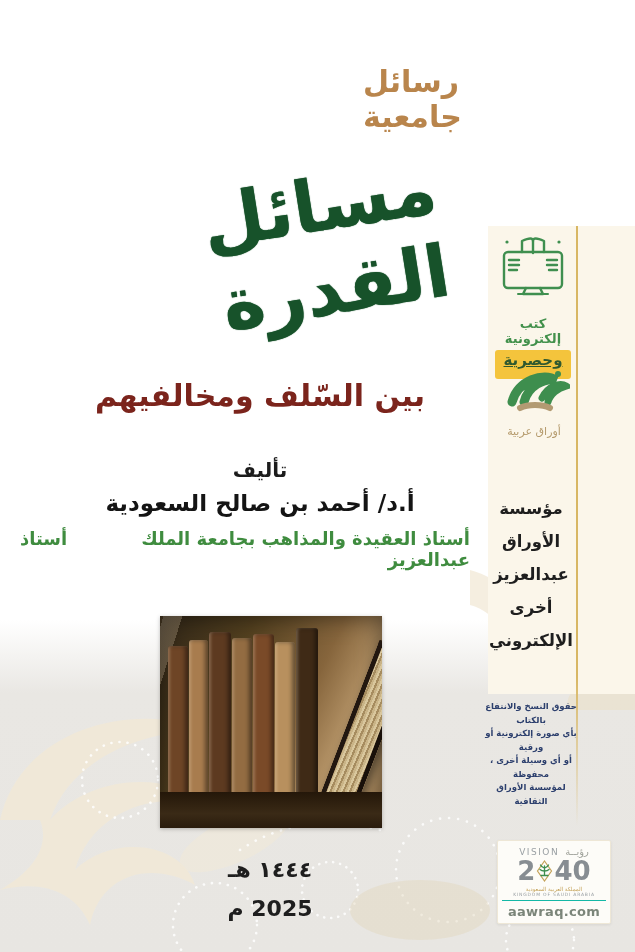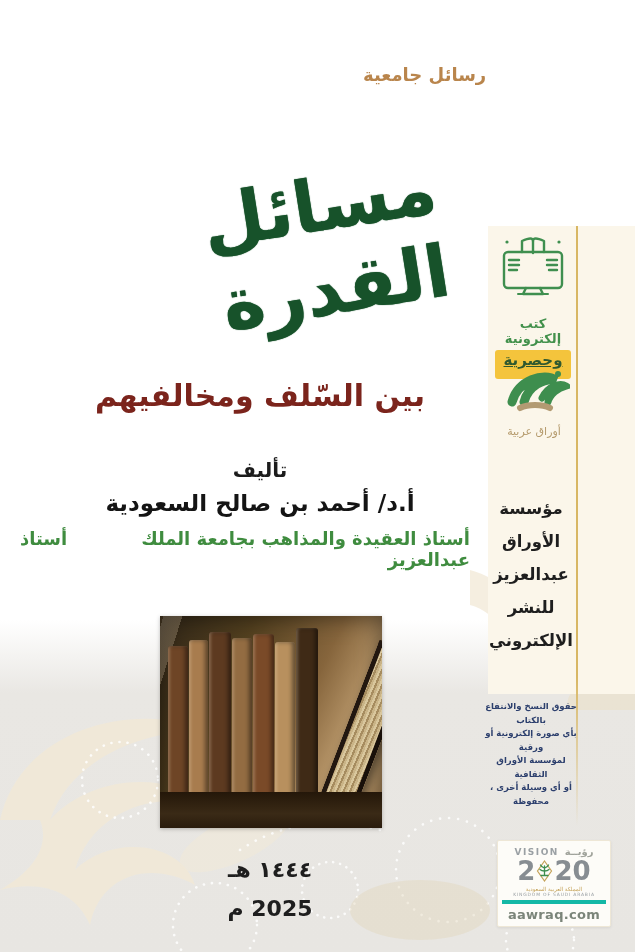--- a/index.html
+++ b/index.html
@@ -21,21 +21,21 @@
     position:absolute; left:488px; top:226px; width:147px; height:468px;
     background:#fbf6ea;
   }
   .gold-line {
     position:absolute; left:576px; top:226px; width:2px; height:600px;
     background:linear-gradient(180deg,#d8b764 0%, #d8b764 75%, rgba(216,183,100,0) 100%);
   }
   .series-label {
     position:absolute; top:64px; right:72px; width:200px;
     direction:rtl; text-align:left;
-    font-size:18px; font-weight:700; color:#b9854c; letter-spacing:.5px;
+    font-size:30px; font-weight:700; color:#b9854c; letter-spacing:.5px;
   }
   
   .main-title {
     position:absolute; left:5px; top:158px; width:440px; height:210px;
     display:flex; align-items:center; justify-content:center;
     direction:rtl; transform:rotate(-9deg);
     font-size:72px; font-weight:700; color:#17522a;
     text-shadow:0 0 1px #17522a;
   }
   .subtitle {
@@ -118,28 +118,28 @@
     font-size:8.5px; font-weight:700; color:#2c3f6d; line-height:13.5px;
   }
   
   .vision-box {
     position:absolute; left:497px; top:840px; width:114px;
     background:#fdfcf8; border:1px solid #eee7d6; border-radius:2px;
     padding:5px 4px 4px; text-align:center;
     box-shadow:0 1px 3px rgba(0,0,0,.08);
   }
   .vision-row1 { display:flex; justify-content:center; gap:6px; align-items:baseline;
-    font-size:9px; letter-spacing:1.5px; color:#9aa0a4; font-weight:700; }
+    font-size:9px; letter-spacing:1.5px; color:#9aa0a4; font-weight:400; }
   .vision-row1 .ar { letter-spacing:0; font-size:10px; color:#a0a39b; }
   .vision-year { display:flex; justify-content:center; align-items:center; gap:1px;
     font-size:26px; font-weight:700; color:#878d92; line-height:26px; margin-top:1px; }
   .vision-country-ar { font-size:5.5px; color:#c5a35a; margin-top:2px; }
   .vision-country-en { font-size:4.5px; letter-spacing:.8px; color:#9aa0a4; }
   .vision-site {
-    margin-top:3px; padding-top:3px; border-top:4px solid #14b8a6;
+    margin-top:3px; padding-top:3px; border-top:1px solid #14b8a6;
     font-size:13px; font-weight:700; color:#7b8579; letter-spacing:.3px;
     font-family:"DejaVu Sans", sans-serif;
   }
 </style>
 </head>
 <body>
 
 <div class="cover">
 
   <div class="bottom-wash"></div>
@@ -233,49 +233,49 @@
         <circle cx="60" cy="6" r="3" fill="#3e8e4e" stroke="none"></circle>
       </g>
     </svg>
     <div class="awraq-logo-name">أوراق عربية</div>
   </div>
 
   <div class="publisher">
     <div>مؤسسة</div>
     <div>الأوراق</div>
     <div>عبدالعزيز</div>
-    <div>للنشر</div>
+    <div>أخرى</div>
     <div>الإلكتروني</div>
   </div>
 
   <div class="copyright">
     <div>حقوق النسخ والانتفاع بالكتاب</div>
     <div>بأي صورة إلكترونية أو ورقية</div>
+    <div>أو أي وسيلة أخرى ، محفوظة</div>
     <div>لمؤسسة الأوراق الثقافية</div>
-    <div>أو أي وسيلة أخرى ، محفوظة</div>
   </div>
 
   <div class="vision-box">
     <div class="vision-row1">
       <span>VISION</span>
       <span class="ar">رؤيــة</span>
     </div>
     <div class="vision-year">
       <span>2</span>
       <svg width="17" height="22" viewBox="0 0 17 22">
         <path d="M8.5,1 L15.5,11 L8.5,21 L1.5,11 Z" fill="none" stroke="#c5a35a" stroke-width="1.2"></path>
         <g stroke="#3e8e4e" stroke-width="1.3" stroke-linecap="round" fill="none">
           <path d="M8.5,6 v9"></path>
           <path d="M8.5,8 q-3,-1 -4,-3"></path>
           <path d="M8.5,8 q3,-1 4,-3"></path>
           <path d="M8.5,11 q-3,0 -4.5,-1.5"></path>
           <path d="M8.5,11 q3,0 4.5,-1.5"></path>
           <path d="M5,15.5 h7"></path>
         </g>
       </svg>
-      <span>20</span>
+      <span>40</span>
     </div>
     <div class="vision-country-ar">المملكة العربية السعودية</div>
     <div class="vision-country-en">KINGDOM OF SAUDI ARABIA</div>
     <div class="vision-site">aawraq.com</div>
   </div>
 
 </div>
 
 </body></html>

